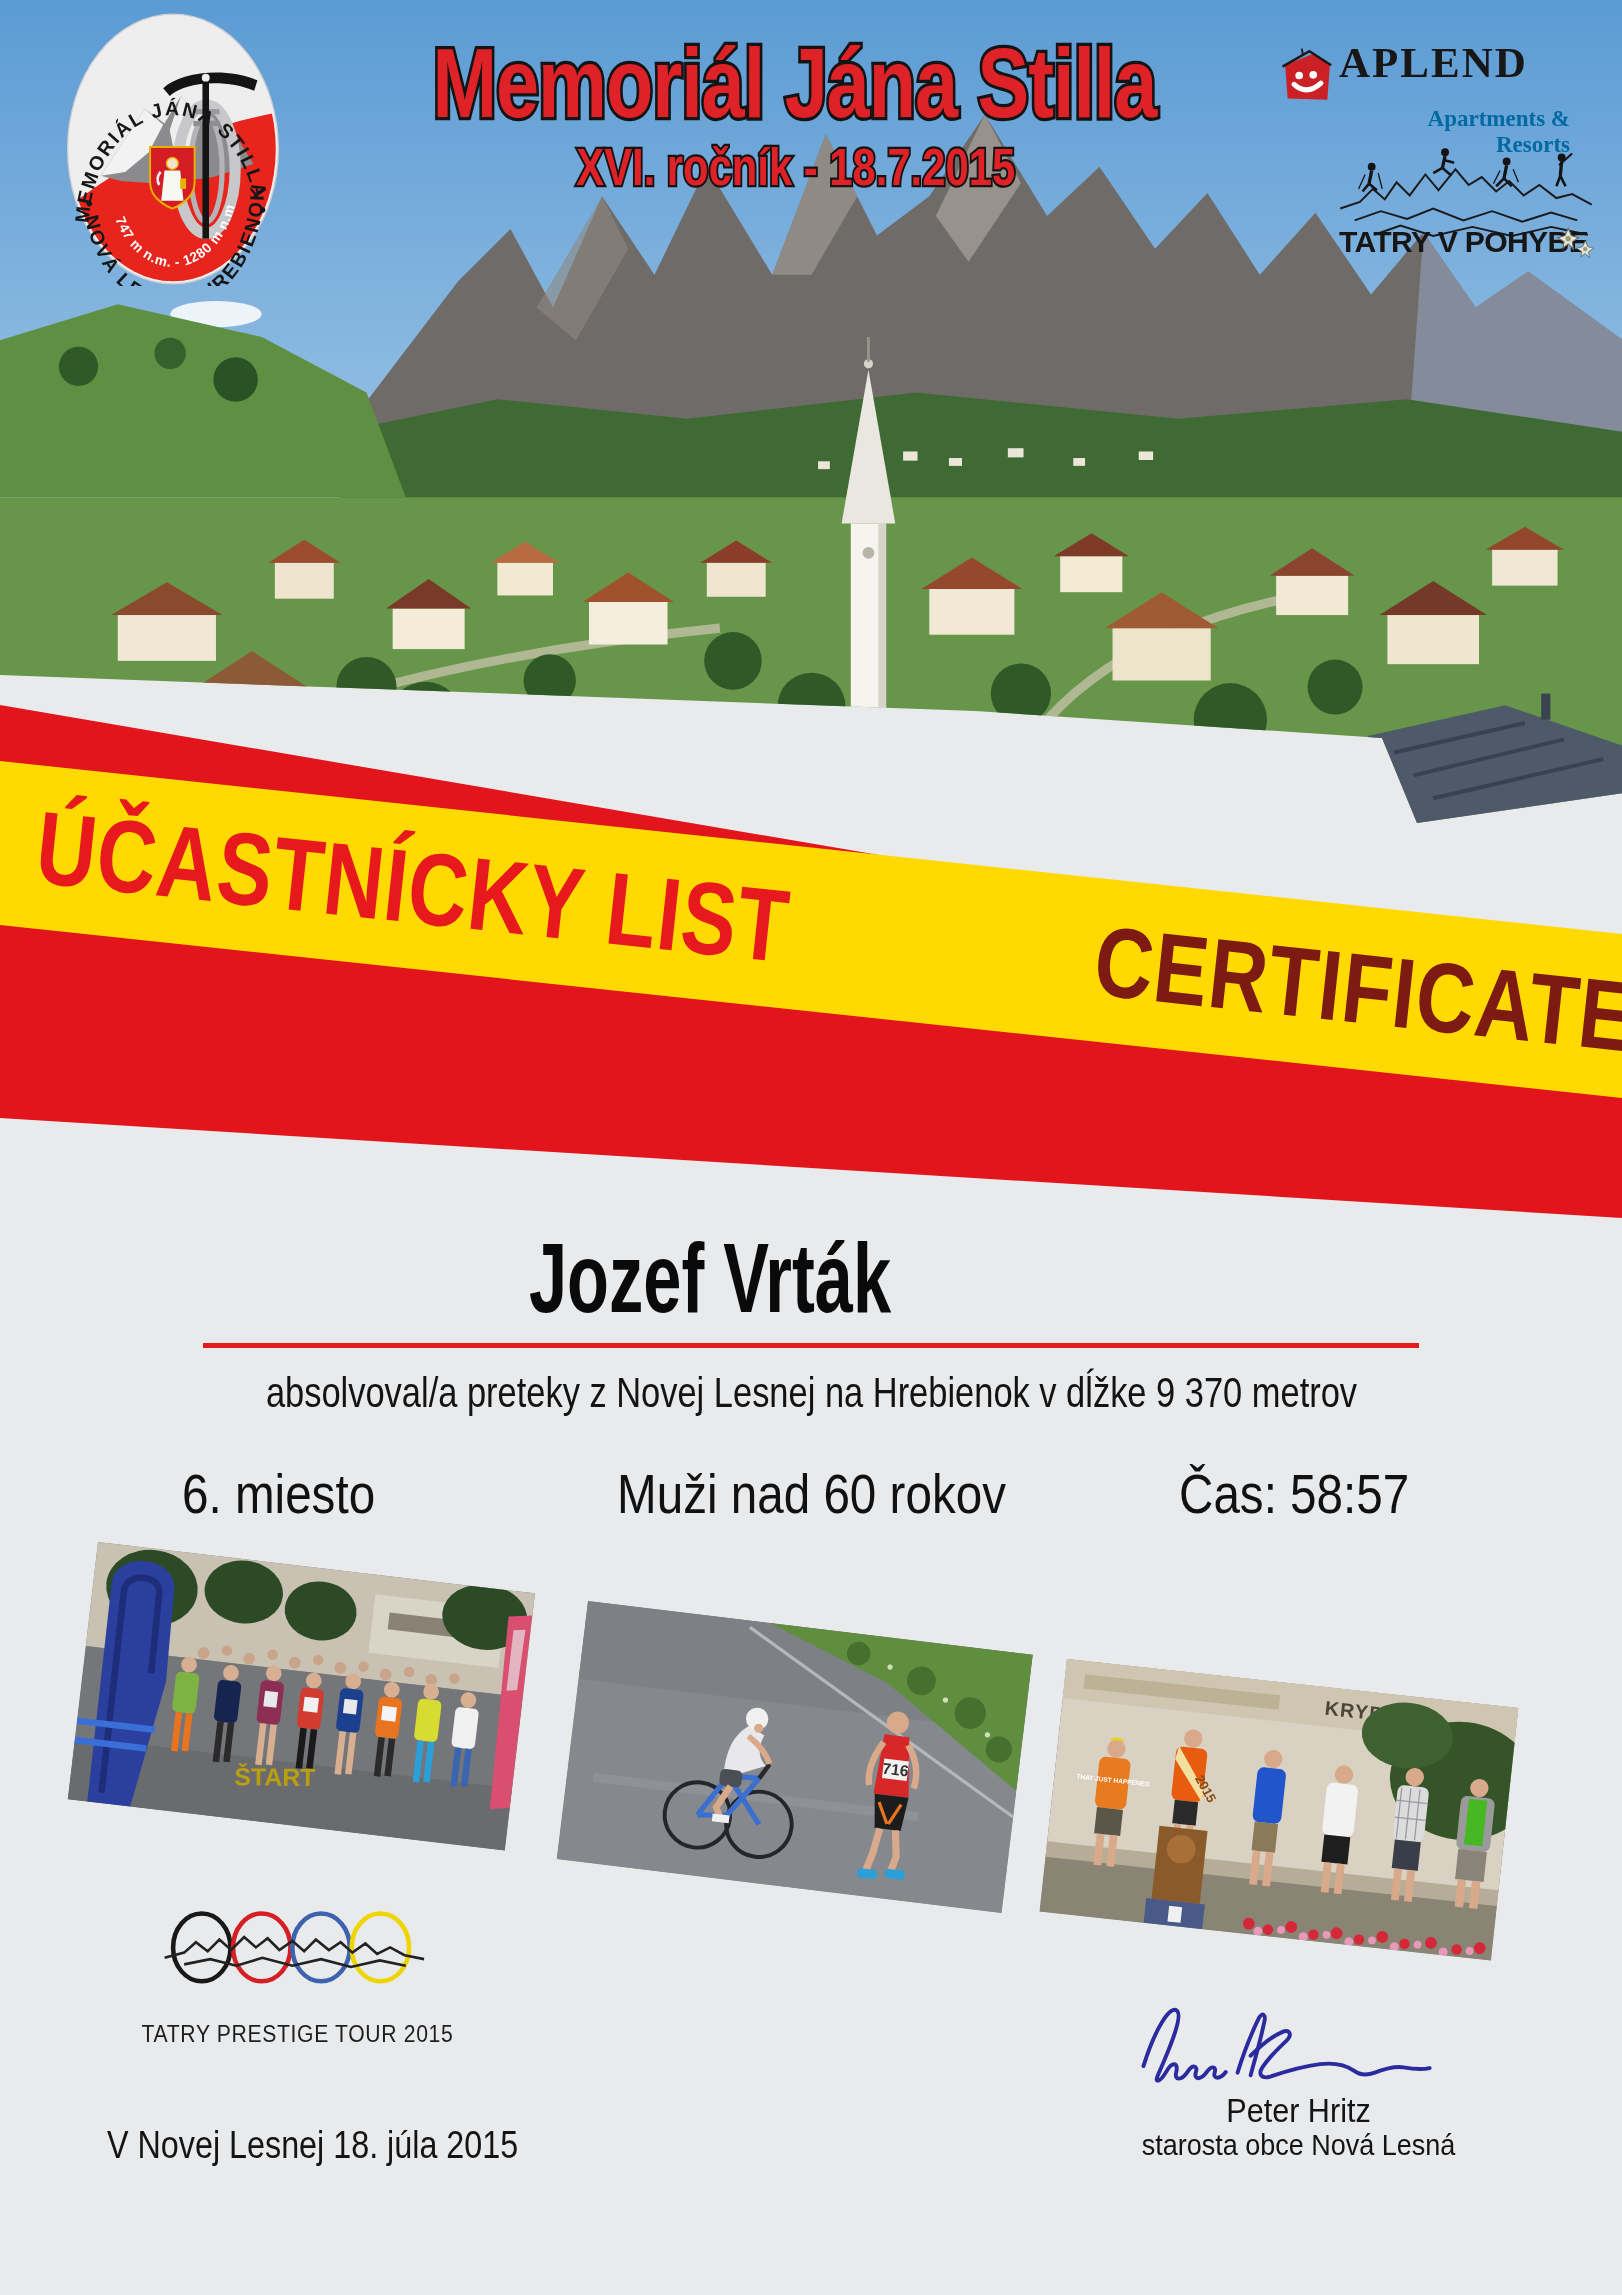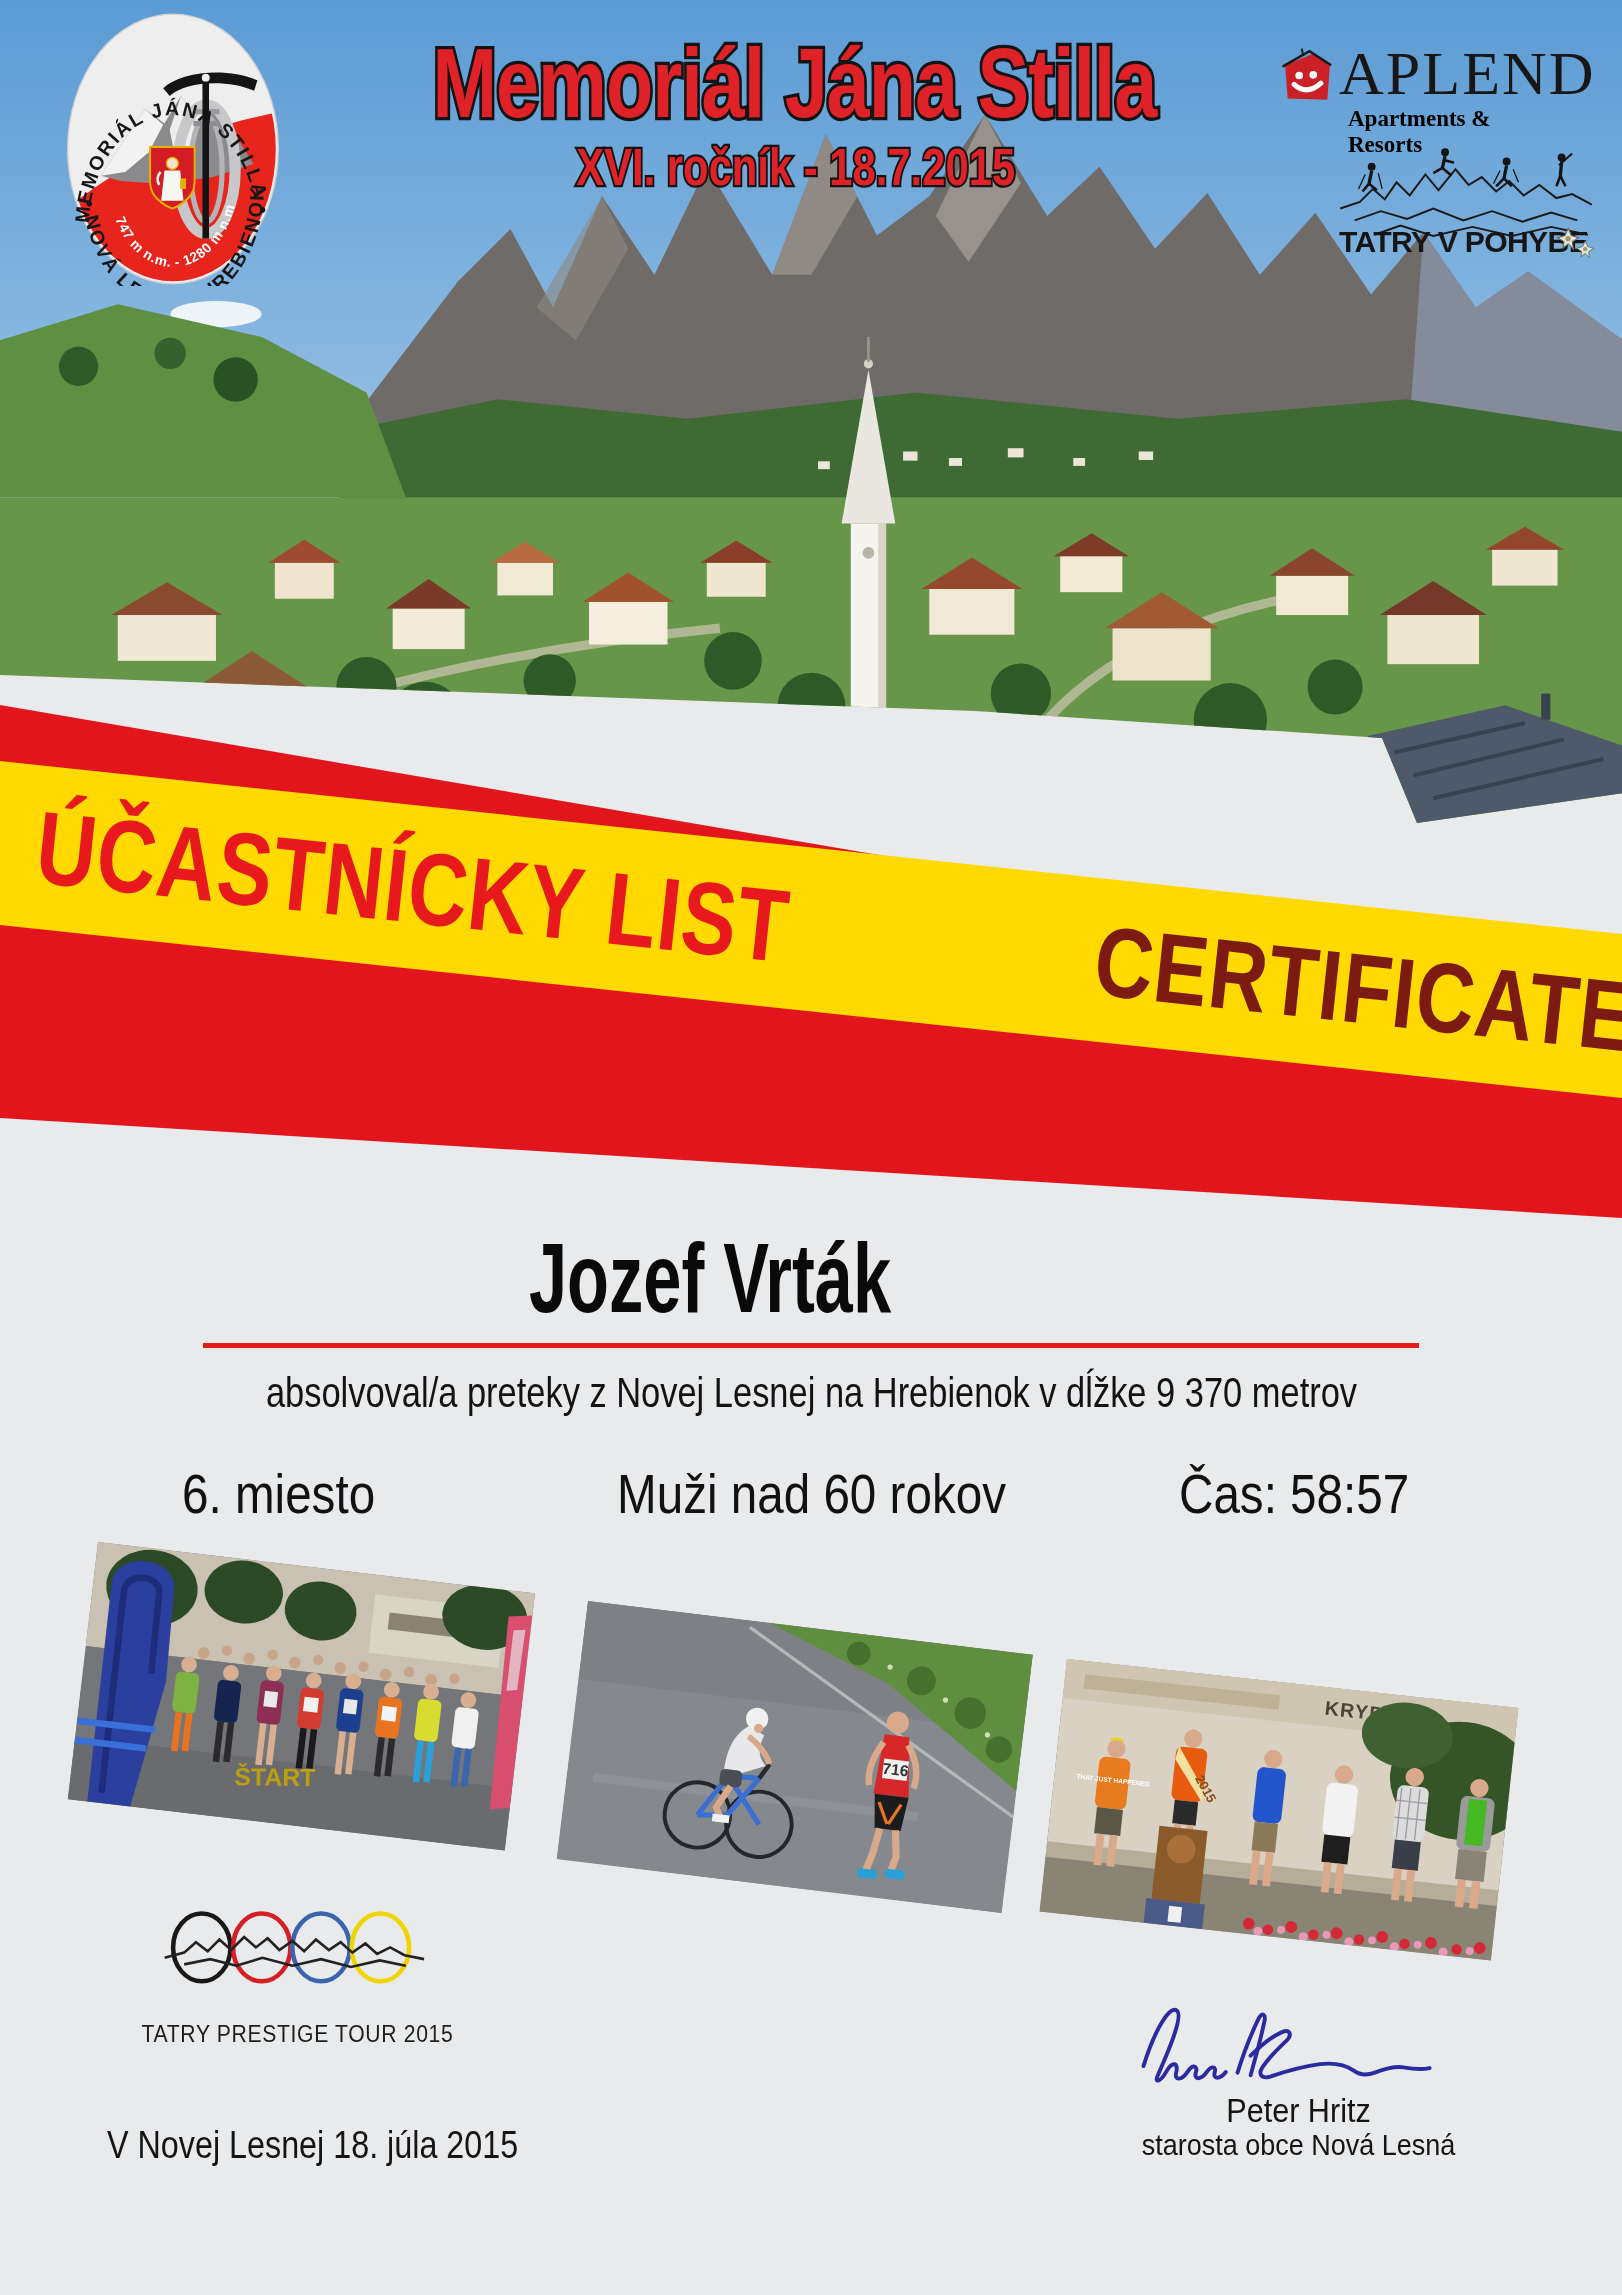--- a/index.html
+++ b/index.html
@@ -19,23 +19,23 @@
     transform-origin:0 0;display:flex;justify-content:space-between;align-items:center;
     padding:0 36px 0 46px;box-sizing:border-box;white-space:nowrap;}
   .band-text .l{font-size:103px;font-weight:bold;color:#e8191d;display:inline-block;
     transform:scaleX(.80);transform-origin:left center;letter-spacing:1.3px;}
   .band-text .r{font-size:99px;font-weight:bold;color:#7d1a12;display:inline-block;
     transform:scaleX(.82);transform-origin:right center;letter-spacing:1.3px;}
   
   .title-svg{left:366px;top:31px;width:857px;height:108px;}
   .subtitle-svg{left:531px;top:134px;width:530px;height:65px;}
   .aplend-name{left:1339px;top:38px;width:249px;font-family:"Liberation Serif",serif;
-    font-weight:normal;font-size:62px;color:#171717;letter-spacing:2px;}
-  .aplend-tag{left:1348px;top:106px;width:222px;text-align:left;font-family:"Liberation Serif",serif;
-    font-weight:bold;font-size:23px;color:#000000;}
+    font-weight:bold;font-size:43px;color:#171717;letter-spacing:2px;}
+  .aplend-tag{left:1348px;top:106px;width:222px;text-align:right;font-family:"Liberation Serif",serif;
+    font-weight:bold;font-size:23px;color:#0369a1;}
   
   .name{left:0;top:1222px;width:1420px;text-align:center;font-size:98px;font-weight:bold;
     color:#0a0a0a;white-space:nowrap;transform:scaleX(.70);transform-origin:center;}
   .rule{left:203px;top:1343px;width:1216px;height:5.2px;background:#e31e1a;}
   .statement{left:0;top:1369px;width:1623px;text-align:center;font-size:42px;color:#131313;
     white-space:nowrap;transform:scaleX(.82);transform-origin:center;}
   .res{top:1461px;font-size:56px;color:#111;white-space:nowrap;}
   .res-place{left:182px;transform:scaleX(.85);transform-origin:left top;}
   .res-cat{left:0;width:1623px;text-align:center;transform:scaleX(.85);transform-origin:center top;}
   .res-time{left:1179px;transform:scaleX(.85);transform-origin:left top;}

